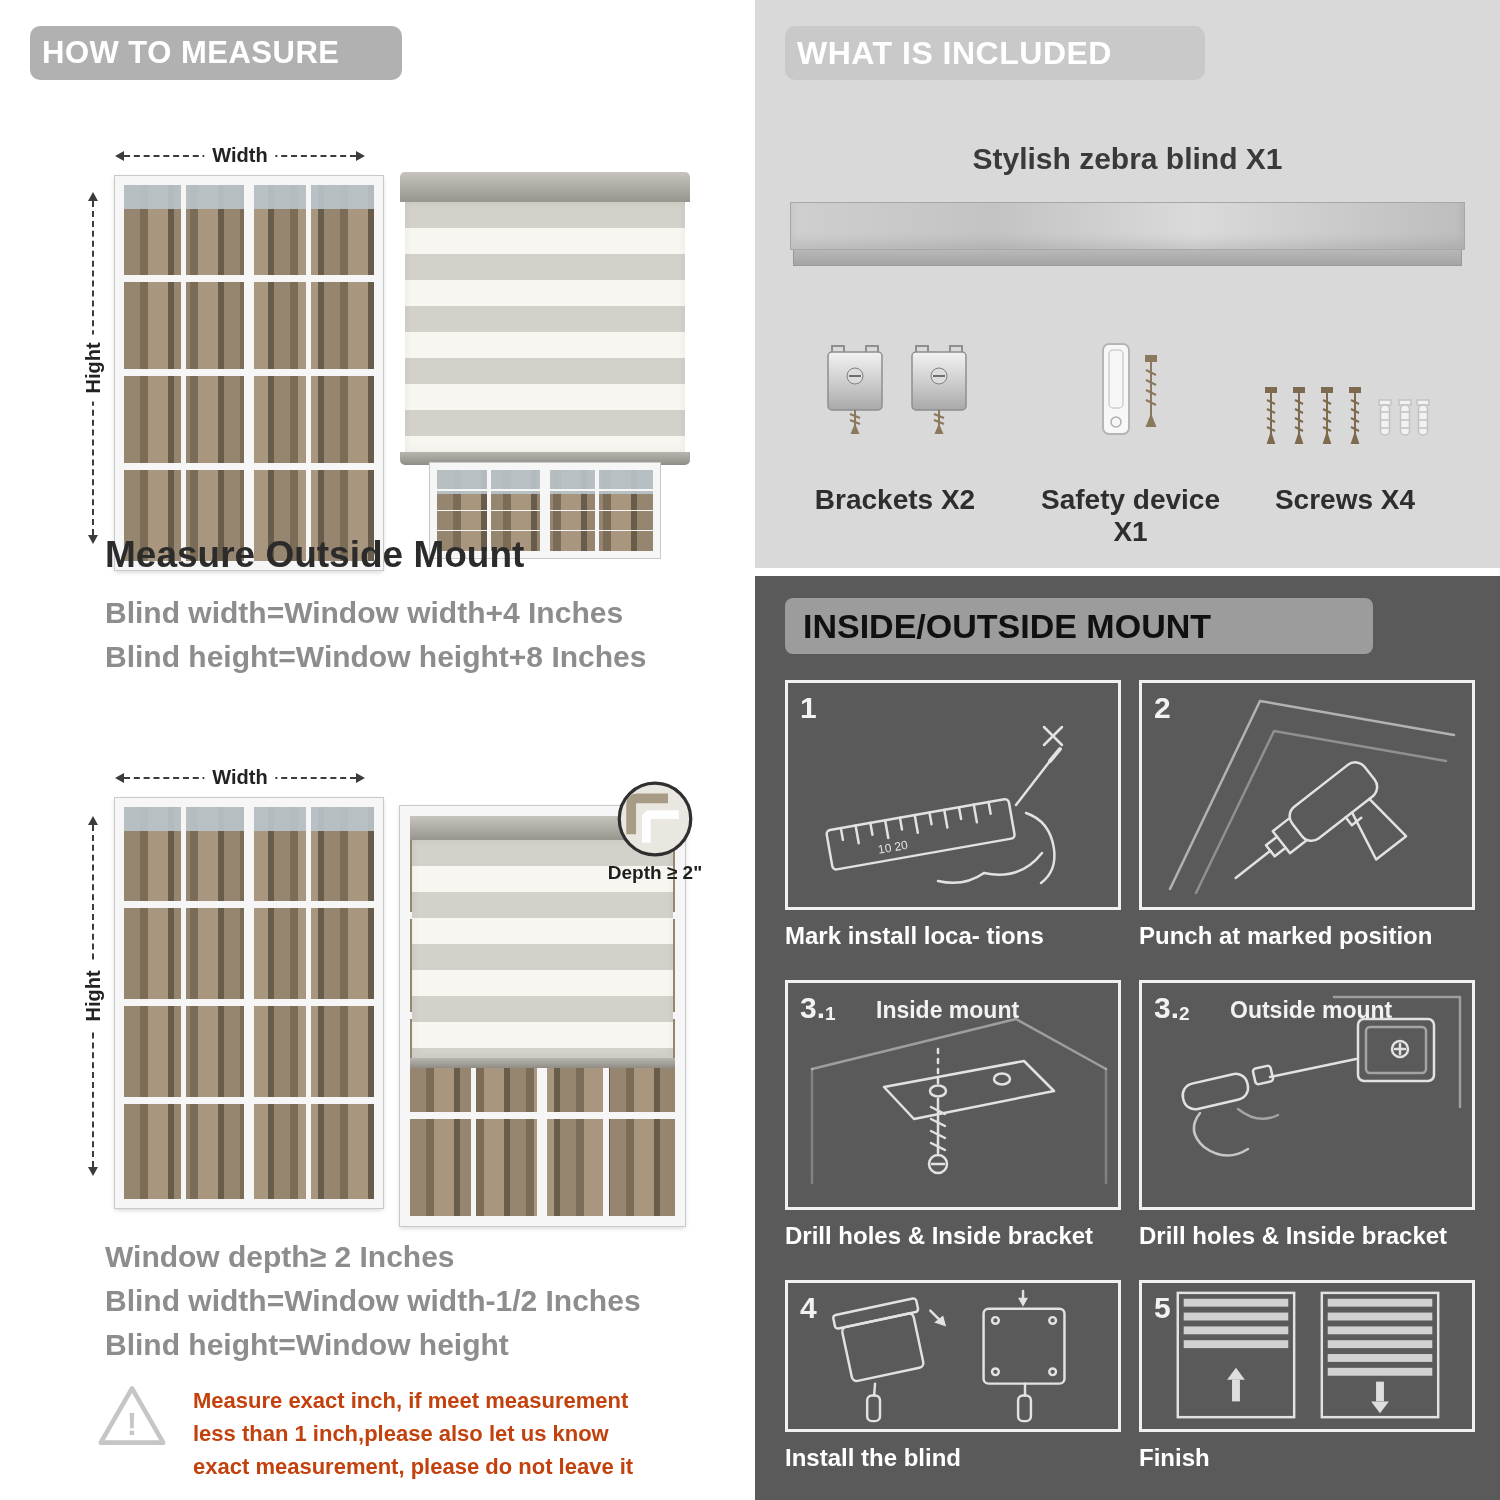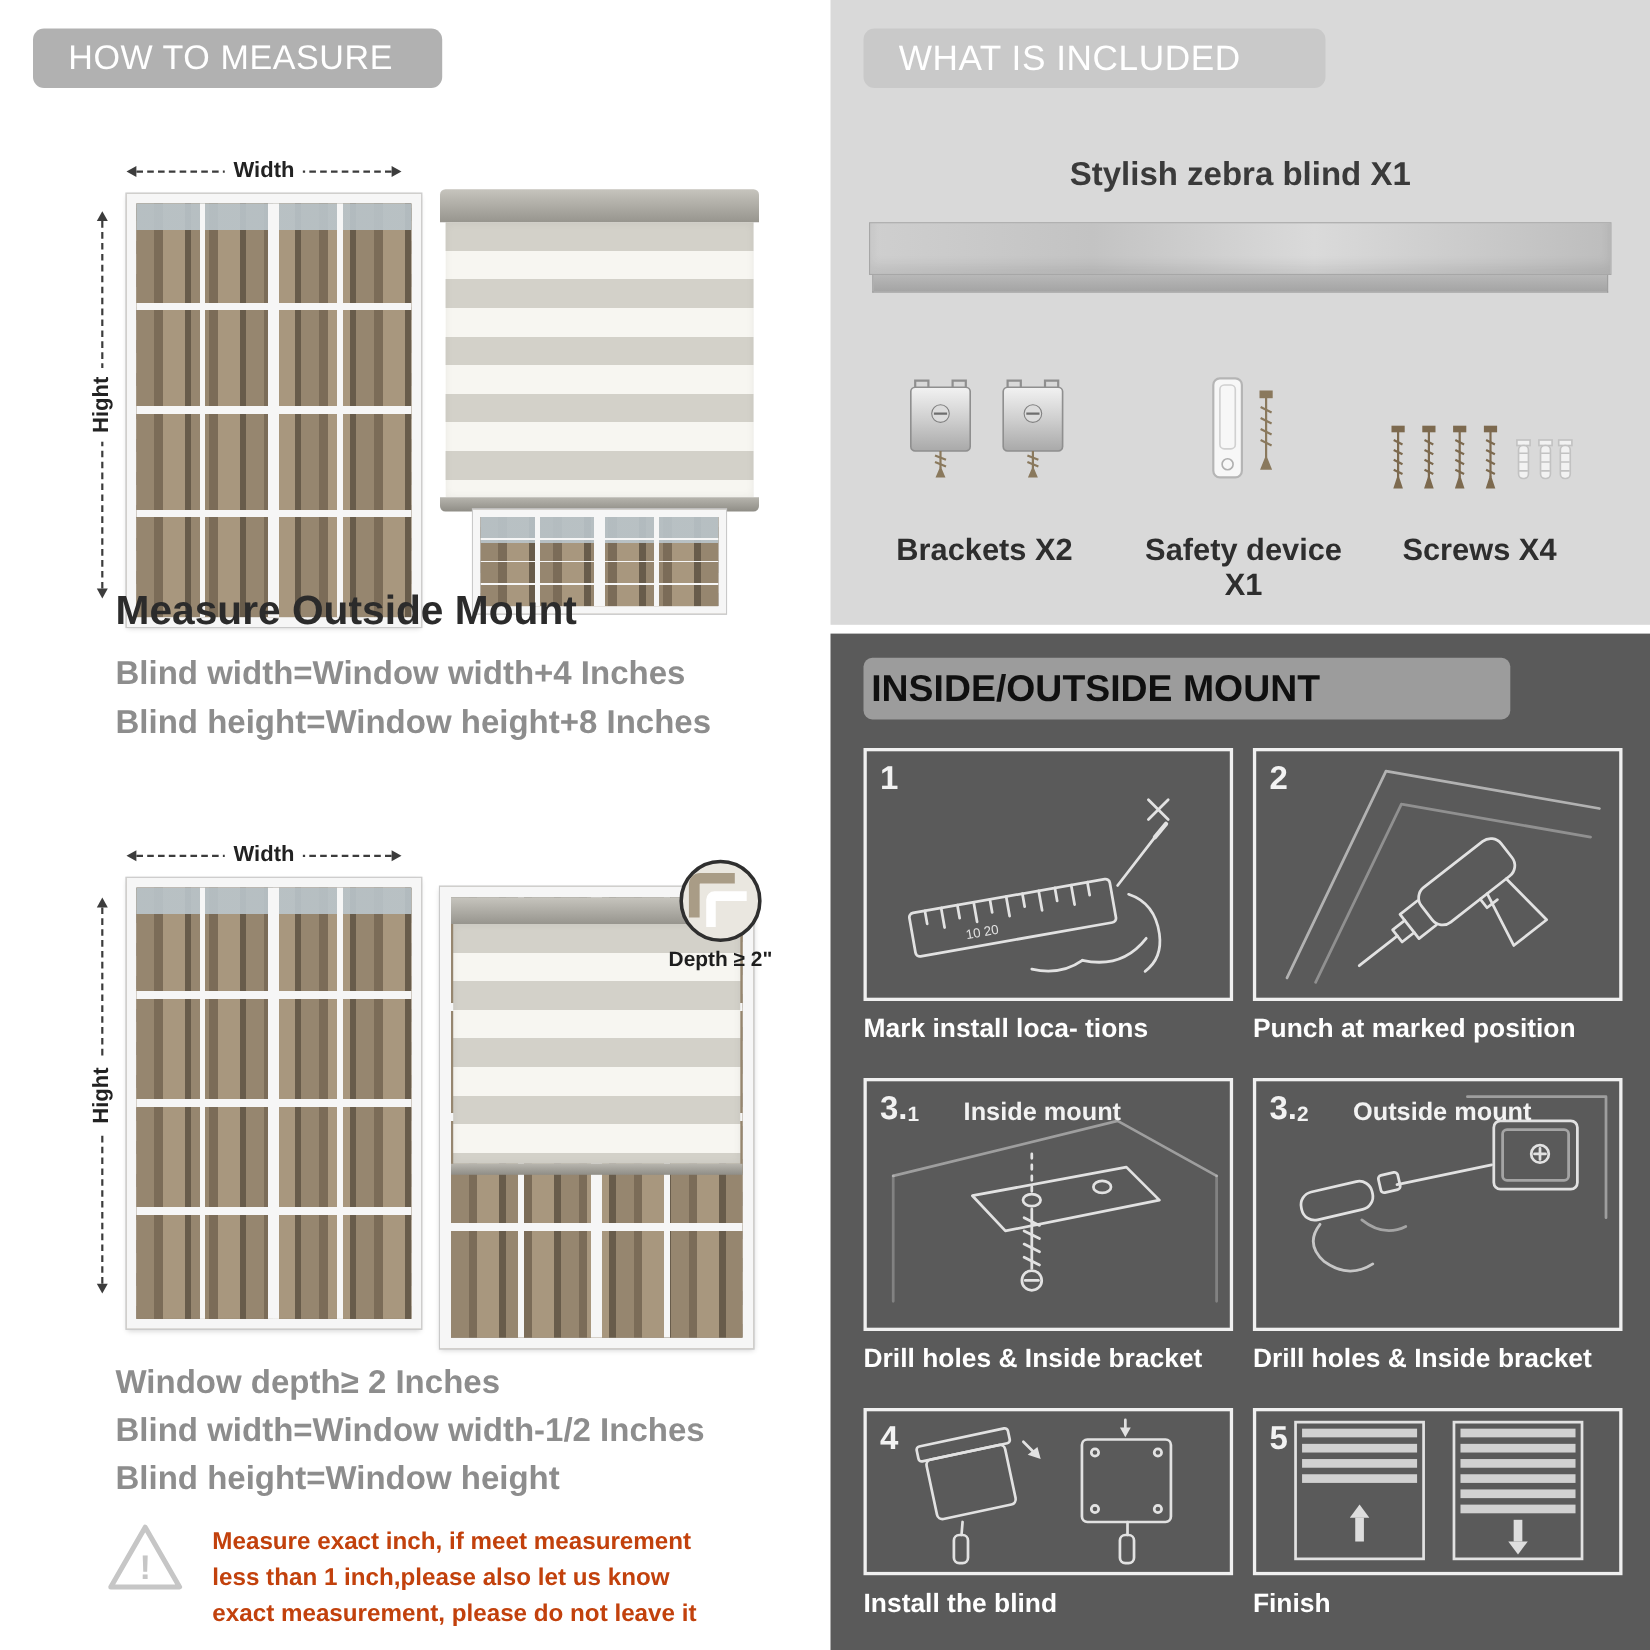--- a/index.html
+++ b/index.html
@@ -1,21 +1,21 @@
 <!DOCTYPE html>
 <html><head>
 <meta charset="utf-8">
 <style>
   html,body{margin:0;padding:0;background:#fff;}
   .canvas{position:relative;width:1500px;height:1500px;background:#fff;overflow:hidden;
           font-family:"Liberation Sans","DejaVu Sans",sans-serif;color:#2b2b2b;}
 
   
-  .banner{position:absolute;border-radius:10px;color:#fff;font-weight:normal;letter-spacing:.5px;
-          display:flex;align-items:center;padding-left:32px;box-sizing:border-box;}
+  .banner{position:absolute;border-radius:10px;color:#fff;font-weight:bold;letter-spacing:.5px;
+          display:flex;align-items:center;padding-left:12px;box-sizing:border-box;}
 
   
   .sec-left{position:absolute;left:0;top:0;width:735px;height:1500px;background:#fff;}
   .htm-banner{left:30px;top:26px;width:372px;height:54px;background:#b1b1b1;font-size:31px;}
   .fig{position:absolute;margin-top:44px;}
   .fig1{left:85px;top:100px;width:615px;height:420px;}
   .fig2{left:85px;top:722px;width:615px;height:452px;}
 
   
   .dim{position:absolute;}
@@ -85,21 +85,21 @@
         border:1px solid #a7a7a7;box-sizing:border-box;box-shadow:inset 0 -8px 10px rgba(0,0,0,.08);}
   .rail-lip{height:16px;margin-left:3px;width:calc(100% - 6px);box-sizing:border-box;
         background:linear-gradient(180deg,#b8b8b8,#a4a4a4);border:1px solid #999;border-top:none;}
   .inc-item{position:absolute;}
   .inc-label{position:absolute;top:484px;text-align:center;font-size:28px;font-weight:bold;color:#2e2e2e;}
 
   
   .sec-mnt{position:absolute;left:755px;top:576px;width:745px;height:924px;background:#5a5a5a;}
   .mnt-heading{position:absolute;left:30px;top:22px;width:588px;height:56px;background:#9c9c9c;
         border-radius:8px;color:#101010;font-size:34px;font-weight:bold;display:flex;align-items:center;
-        padding-left:7px;box-sizing:border-box;}
+        padding-left:18px;box-sizing:border-box;}
   .steps{position:absolute;left:30px;top:104px;width:690px;display:grid;
         grid-template-columns:336px 336px;column-gap:18px;row-gap:28px;}
   .panel{position:relative;border:3px solid #f0f0f0;box-sizing:border-box;width:336px;}
   .panel.tall{height:230px;}
   .panel.short{height:152px;}
   .step-head{position:absolute;top:8px;left:12px;color:#f2f2f2;font-weight:bold;font-size:30px;z-index:2;}
   .step-head .num-sub{font-size:19px;vertical-align:-2px;}
   .step-title{position:absolute;top:14px;left:88px;color:#f2f2f2;font-weight:bold;font-size:23px;z-index:2;}
   .caption{margin-top:12px;font-size:24px;font-weight:bold;color:#fff;min-height:30px;}
   .art{position:absolute;inset:0;width:100%;height:100%;}

